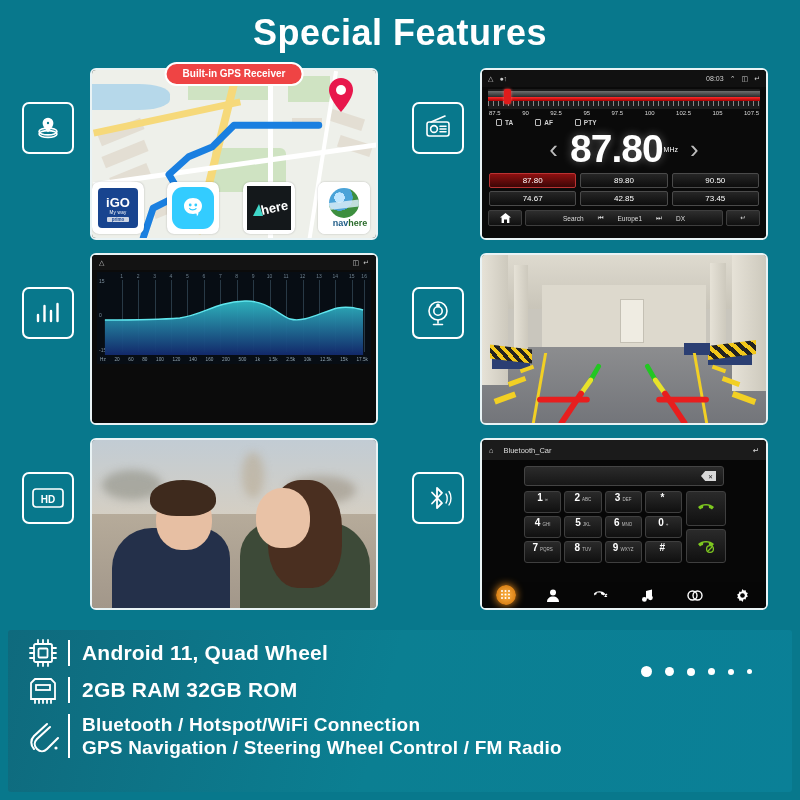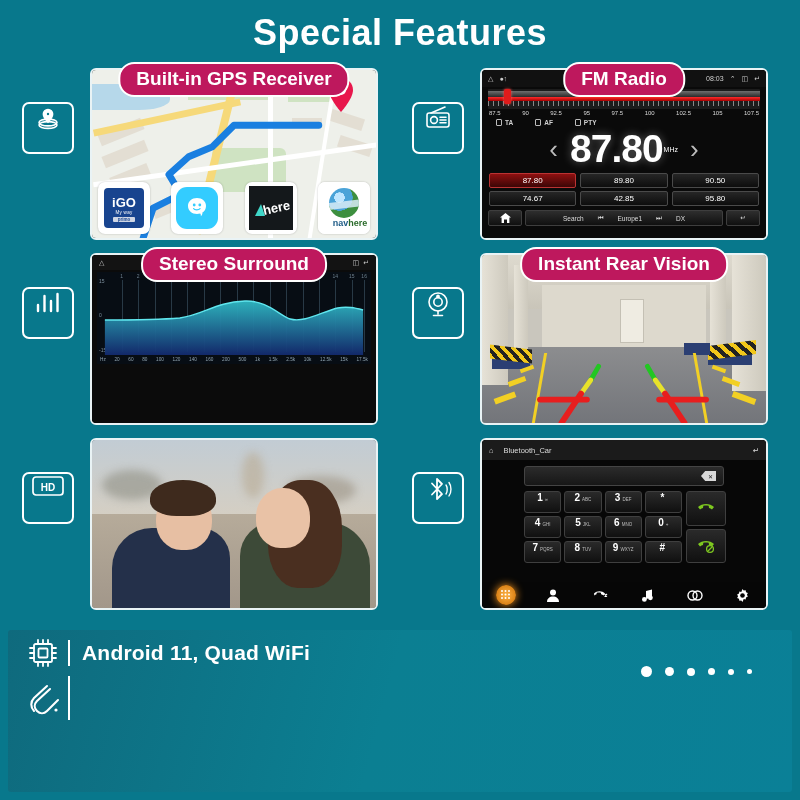--- a/index.html
+++ b/index.html
@@ -36,21 +36,21 @@
   .cell-left  { left: 12px; }
   .cell-right { left: 402px; }
 
   
   .side-icon {
     position: absolute;
     left: 10px; top: 40px;
     width: 52px; height: 52px;
     border: 2px solid #ffffff;
     border-radius: 7px;
-    display: flex; align-items: flex-start; justify-content: center;
+    display: flex; align-items: center; justify-content: center;
     color: #fff;
   }
   .side-icon svg { display:block; }
 
   
   .panel {
     position: absolute;
     left: 78px; top: 6px;
     width: 288px; height: 172px;
     border-radius: 6px;
@@ -58,45 +58,45 @@
     background: #000;
     border: 2px solid #e9f3f5;
   }
 
   
   .pill {
     position: absolute;
     top: -1px;
     left: 50%;
     transform: translateX(-50%);
-    background: #be185d;
+    background: #ef4444;
     border: 2px solid #ffffff;
     border-radius: 16px;
     color: #ffffff;
-    font-size: 19px;
+    font-size: 10px;
     font-weight: bold;
     padding: 4px 16px 5px;
     white-space: nowrap;
     z-index: 20;
   }
   .feat-cell > .pill { top: 0px; left: 222px; }
 
   
   .map { position:absolute; inset:0; background:#eef0ea; }
   .map .land-green { position:absolute; background:#cfe3c2; }
   .map .water { position:absolute; background:#b6d8ea; }
   .map .blk { position:absolute; background:#e3ded3; }
   .map .road { position:absolute; background:#ffffff; }
   .map .road-y { position:absolute; background:#f6d97a; }
   .map-pin {
     position:absolute; right:22px; top:8px; width:26px; height:34px;
   }
   .route { position:absolute; inset:0; }
   .app-row {
-    position:absolute; bottom:4px; left:6px; right:6px;
+    position:absolute; bottom:4px; left:0; right:6px;
     display:flex; justify-content:space-between; align-items:flex-start;
   }
   .app-ico {
     width:52px; height:52px; border-radius:7px; background:#ffffff;
     display:flex; align-items:center; justify-content:center;
     overflow:hidden; box-shadow:0 0 2px rgba(0,0,0,.25);
   }
   .igo { width:40px; height:40px; background:#18448f; border-radius:4px;
          color:#fff; font-size:13px; font-weight:bold; display:flex;
          flex-direction:column; align-items:center; justify-content:center; }
@@ -409,41 +409,40 @@
           </div>
           <div class="fm-presets">
             <div class="fm-prow">
               <div class="fm-pbtn active">87.80</div>
               <div class="fm-pbtn">89.80</div>
               <div class="fm-pbtn">90.50</div>
             </div>
             <div class="fm-prow">
               <div class="fm-pbtn">74.67</div>
               <div class="fm-pbtn">42.85</div>
-              <div class="fm-pbtn">95.80</div>
+              <div class="fm-pbtn">73.45</div>
             </div>
           </div>
           <div class="fm-toolbar">
             <div class="fm-tb sq">
               <svg width="11" height="10" viewBox="0 0 11 10">
                   <path d="M5.5 0 L11 4.6h-1.6V10H7V6.6H4V10H1.6V4.6H0z" fill="#fff"></path>
                 </svg>
             </div>
             <div class="fm-tb mid">
               <span>Search</span>
               <span>⏮</span>
               <span>Europe1</span>
               <span>⏭</span>
               <span>DX</span>
             </div>
             <div class="fm-tb sq">↵</div>
           </div>
         </div>
       </div>
-      <div class="pill">FM Radio</div>
     </div>
   </div>
 
   <div class="feat-row row-2">
 
     <div class="feat-cell cell-left">
       <div class="side-icon">
         <svg width="30" height="28" viewBox="0 0 30 28" stroke="#fff" stroke-width="2.4" stroke-linecap="round">
           <path d="M5 16v6M11.5 7v15M18 12v10M24.5 5v17"></path>
         </svg>
@@ -517,21 +516,20 @@
               <span>1.5k</span>
               <span>2.5k</span>
               <span>10k</span>
               <span>12.5k</span>
               <span>15k</span>
               <span>17.5k</span>
             </div>
           </div>
         </div>
       </div>
-      <div class="pill">Stereo Surround</div>
     </div>
 
     <div class="feat-cell cell-right">
       <div class="side-icon">
         <svg width="30" height="30" viewBox="0 0 30 30" fill="none" stroke="#fff" stroke-width="1.6">
           <circle cx="15" cy="13" r="9"></circle>
           <circle cx="15" cy="13" r="4.2"></circle>
           <circle cx="15" cy="7.4" r="1.1" fill="#fff"></circle>
           <path d="M15 22v3M10.5 26.5h9" stroke-linecap="round"></path>
         </svg>
@@ -564,21 +562,20 @@
             <path d="M110,128 L100,142" stroke="#e8e22a" stroke-width="5" stroke-linecap="round"></path>
             <path d="M100,142 L80,172" stroke="#e81e1e" stroke-width="6" stroke-linecap="round"></path>
             <path d="M58,148 H106" stroke="#e81e1e" stroke-width="6" stroke-linecap="round"></path>
             <path d="M168,114 L176,128" stroke="#22c722" stroke-width="5" stroke-linecap="round"></path>
             <path d="M176,128 L186,142" stroke="#e8e22a" stroke-width="5" stroke-linecap="round"></path>
             <path d="M186,142 L206,172" stroke="#e81e1e" stroke-width="6" stroke-linecap="round"></path>
             <path d="M180,148 H228" stroke="#e81e1e" stroke-width="6" stroke-linecap="round"></path>
           </svg>
         </div>
       </div>
-      <div class="pill">Instant Rear Vision</div>
     </div>
   </div>
 
   <div class="feat-row row-3">
 
     <div class="feat-cell cell-left">
       <div class="side-icon">
         <svg width="34" height="24" viewBox="0 0 34 24" fill="none" stroke="#fff" stroke-width="1.7">
           <rect x="2" y="3" width="30" height="18" rx="3"></rect>
           <text x="17" y="16.5" text-anchor="middle" font-family="Liberation Sans, sans-serif" font-size="10" font-weight="bold" fill="#fff" stroke="none">HD</text>
@@ -743,31 +740,46 @@
 <div class="specbar">
   <div class="spec-row" style="padding-top:8px;">
     <div class="spec-ico">
       <svg width="34" height="34" viewBox="0 0 34 34" fill="none" stroke="#fff" stroke-width="1.8">
         <rect x="8" y="8" width="18" height="18" rx="1.6"></rect>
         <rect x="12.5" y="12.5" width="9" height="9" rx="1"></rect>
         <path d="M12 4v4M17 4v4M22 4v4M12 26v4M17 26v4M22 26v4M4 12h4M4 17h4M4 22h4M26 12h4M26 17h4M26 22h4" stroke-linecap="round"></path>
       </svg>
     </div>
     <div class="spec-div"></div>
-    <div class="spec-txt">Android 11, Quad WiFi</div>
+    <div class="spec-txt">Android 11, Quad Wheel</div>
+  </div>
+  <div class="spec-row" style="padding-top:6px;">
+    <div class="spec-ico">
+      <svg width="34" height="30" viewBox="0 0 34 30" fill="none" stroke="#fff" stroke-width="1.8">
+        <path d="M5 8 L9 4h16l4 4v16H5z"></path>
+        <rect x="10" y="10" width="14" height="5"></rect>
+        <path d="M9 24v4M13 24v4M17 24v4M21 24v4M25 24v4" stroke-linecap="round"></path>
+      </svg>
+    </div>
+    <div class="spec-div"></div>
+    <div class="spec-txt">2GB RAM 32GB ROM</div>
   </div>
   <div class="spec-row tall">
     <div class="spec-ico">
       <svg width="36" height="36" viewBox="0 0 36 36" fill="none" stroke="#fff" stroke-width="2.1" stroke-linecap="round">
         <path d="M25 9 L12 21c-3 3-3 7 0 10s7 3 10 0l11-11"></path>
         <path d="M22 6 L9 18c-3.6 3.6-3.6 9.4 0 13"></path>
         <circle cx="31" cy="30" r="1.6" fill="#fff" stroke="none"></circle>
       </svg>
     </div>
     <div class="spec-div" style="height:44px;"></div>
+    <div>
+      <div class="spec-txt two">Bluetooth / Hotspot/WiFi Connection</div>
+      <div class="spec-txt two">GPS Navigation / Steering Wheel Control / FM Radio</div>
+    </div>
   </div>
   <div class="dots">
     <i style="width:11px;height:11px;"></i>
     <i style="width:9.5px;height:9.5px;"></i>
     <i style="width:8px;height:8px;"></i>
     <i style="width:7px;height:7px;"></i>
     <i style="width:6px;height:6px;"></i>
     <i style="width:5px;height:5px;"></i>
   </div>
 </div>

